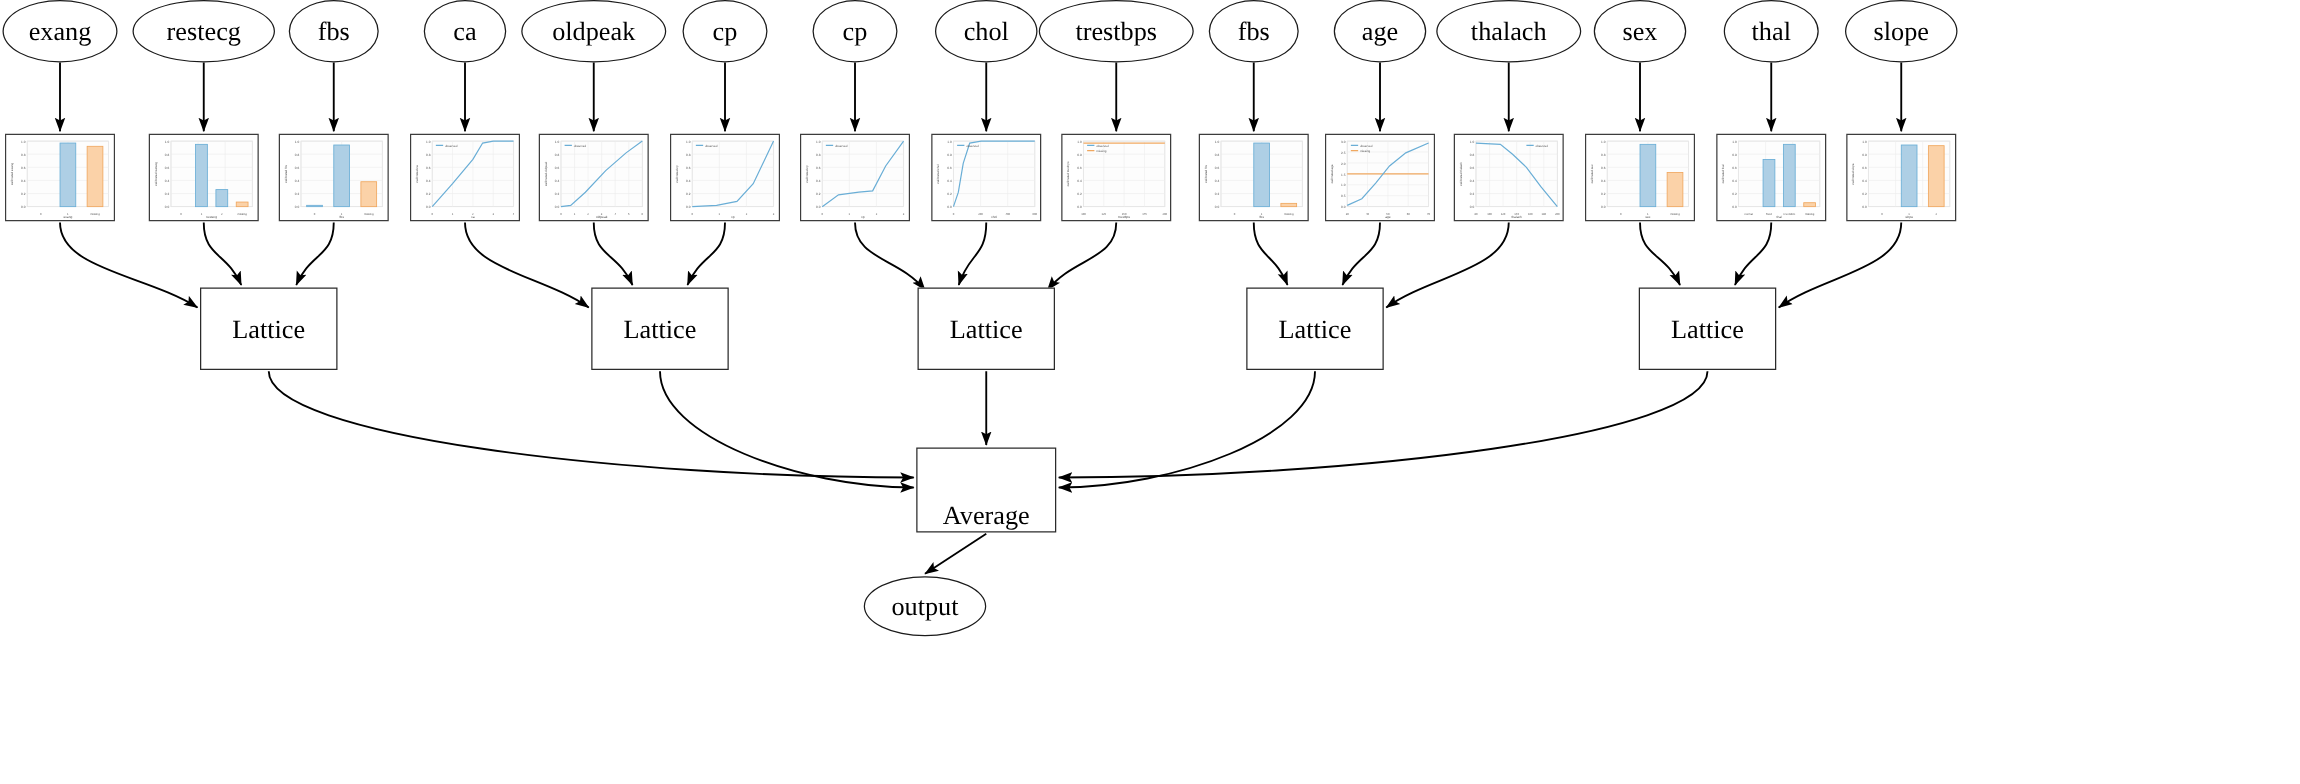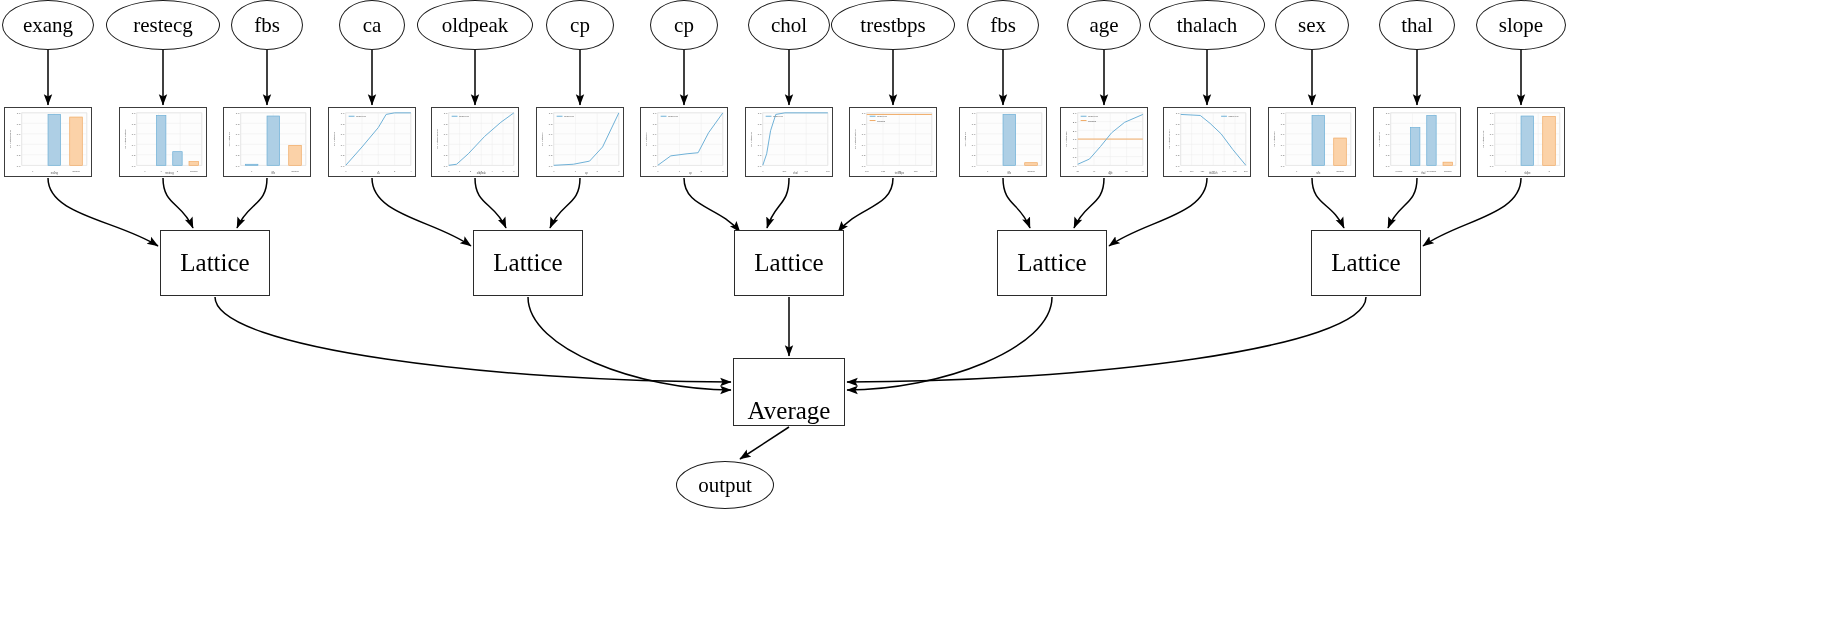--- a/index.html
+++ b/index.html
@@ -36,21 +36,21 @@
   .ellipse-node {
     border: 1.3px solid #1a1a1a;
     border-radius: 50%;
     background: #ffffff;
     font-size: 21px;
     line-height: 1;
   }
   .box-node {
     border: 1.5px solid #2b2b2b;
     background: #ffffff;
-    font-size: 25px;
+    font-size: 21px;
   }
   .plot-node {
     position: absolute;
     box-sizing: border-box;
     border: 1.3px solid #3c3c3c;
     background: #ffffff;
     overflow: hidden;
   }
   .plot-svg { display: block; width: 100%; height: 100%; }
 </style>
@@ -637,17 +637,17 @@
       </div>
       <div class="node box-node" style="left: 997px; top: 230px; width: 110px; height: 66px;">
         <span>Lattice</span>
       </div>
       <div class="node box-node" style="left: 1311px; top: 230px; width: 110px; height: 66px;">
         <span>Lattice</span>
       </div>
       <div class="node box-node" style="left: 733px; top: 358px; width: 112px; height: 68px; align-items: flex-end;">
         <span>Average</span>
       </div>
-      <div class="node ellipse-node" style="left: 676px; top: 461px; width: 98px; height: 48px;">
+      <div class="node ellipse-node" style="left: 691px; top: 461px; width: 98px; height: 48px;">
         <span>output</span>
       </div>
     </div>
 </div>
 
 </body></html>

